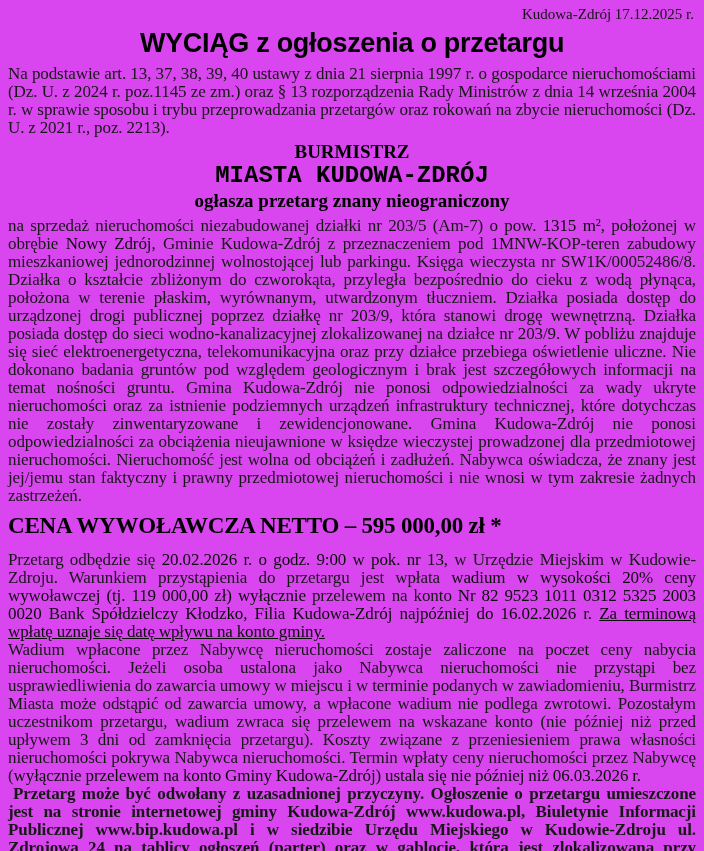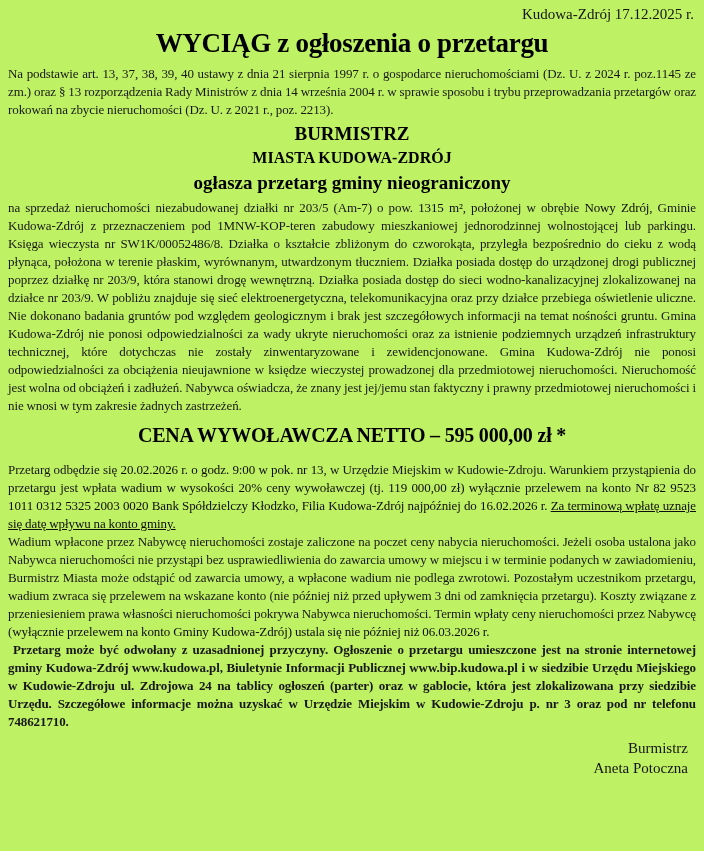--- a/index.html
+++ b/index.html
@@ -12,61 +12,60 @@
     height: 851px;
     overflow: hidden;
     color: #1b1b1b;
     font-family: "Liberation Serif", serif;
   }
   .page {
     box-sizing: border-box;
     width: 704px;
     height: 851px;
     padding: 5px 8px 0 8px;
-    background: #bef264;
+    background: #d946ef;
   }
   .date-line {
     text-align: right;
     font-size: 15px;
     line-height: 18px;
     padding-right: 2px;
     color: #141414;
   }
   .title {
     margin: 5px 0 7px 0;
     text-align: center;
-    font-family: Liberation Serif, serif;
+    font-family: Liberation Sans, sans-serif;
     font-weight: bold;
     font-size: 27px;
     line-height: 30px;
     letter-spacing: -0.3px;
     color: #000000;
   }
   .par {
     margin: 0;
-    font-size: 13px;
+    font-size: 17px;
     line-height: 18px;
     text-align: justify;
     letter-spacing: -0.1px;
     word-spacing: -0.2px;
     color: #171717;
   }
   .authority {
     text-align: center;
     font-weight: bold;
     color: #000000;
     margin: 3px 0 4px 0;
   }
   .auth-1 { font-size: 19px; line-height: 23px; }
-  .auth-2 { font-size: 16px; line-height: 25px; }
+  .auth-2 { font-size: 24px; line-height: 25px; font-family: Liberation Mono, monospace; }
   .auth-3 { font-size: 19px; line-height: 25px; }
   .price {
     margin: 7px 0 7px 0;
-    text-align: center;
-    font-size: 20px;
+    font-size: 23px;
     line-height: 27px;
     font-weight: bold;
     letter-spacing: -0.2px;
     color: #000000;
   }
   .spaced { margin-top: 12px; }
   .indent { text-indent: 5px; font-weight: bold; }
   .signature {
     margin-top: 7px;
     text-align: right;
@@ -85,21 +84,21 @@
 
   <div class="date-line">Kudowa-Zdrój 17.12.2025 r.</div>
 
   <h1 class="title">WYCIĄG z ogłoszenia o przetargu</h1>
 
   <p class="par">Na podstawie art. 13, 37, 38, 39, 40 ustawy z dnia 21 sierpnia 1997 r. o gospodarce nieruchomościami (Dz. U. z 2024 r. poz.1145 ze zm.) oraz § 13 rozporządzenia Rady Ministrów z dnia 14 września 2004 r. w sprawie sposobu i trybu przeprowadzania przetargów oraz rokowań na zbycie nieruchomości (Dz. U. z 2021 r., poz. 2213).</p>
 
   <div class="authority">
     <div class="auth-1">BURMISTRZ</div>
     <div class="auth-2">MIASTA KUDOWA-ZDRÓJ</div>
-    <div class="auth-3">ogłasza przetarg gminy nieograniczony</div>
+    <div class="auth-3">ogłasza przetarg znany nieograniczony</div>
   </div>
 
   <p class="par rich"><span>na sprzedaż nieruchomości niezabudowanej działki nr 203/5 (Am-7) o pow. </span><b>1315 m²</b><span>, położonej w obrębie </span><b>Nowy Zdrój</b><span>, Gminie Kudowa-Zdrój z przeznaczeniem pod 1MNW-KOP-teren zabudowy mieszkaniowej jednorodzinnej wolnostojącej lub parkingu. Księga wieczysta nr SW1K/00052486/8. Działka o kształcie zbliżonym do czworokąta, przyległa bezpośrednio do cieku z wodą płynąca, położona w terenie płaskim, wyrównanym, utwardzonym tłuczniem. Działka posiada dostęp do urządzonej drogi publicznej poprzez działkę nr 203/9, która stanowi drogę wewnętrzną. Działka posiada dostęp do sieci wodno-kanalizacyjnej zlokalizowanej na działce nr 203/9. W pobliżu znajduje się sieć elektroenergetyczna, telekomunikacyjna oraz przy działce przebiega oświetlenie uliczne. Nie dokonano badania gruntów pod względem geologicznym i brak jest szczegółowych informacji na temat nośności gruntu. Gmina Kudowa-Zdrój nie ponosi odpowiedzialności za wady ukryte nieruchomości oraz za istnienie podziemnych urządzeń infrastruktury technicznej, które dotychczas nie zostały zinwentaryzowane i zewidencjonowane. Gmina Kudowa-Zdrój nie ponosi odpowiedzialności za obciążenia nieujawnione w księdze wieczystej prowadzonej dla przedmiotowej nieruchomości. Nieruchomość jest wolna od obciążeń i zadłużeń. Nabywca oświadcza, że znany jest jej/jemu stan faktyczny i prawny przedmiotowej nieruchomości i nie wnosi w tym zakresie żadnych zastrzeżeń.</span></p>
 
   <h2 class="price">CENA WYWOŁAWCZA NETTO – 595 000,00 zł *</h2>
 
 
   <p class="par rich spaced"><span>Przetarg odbędzie się </span><b>20.02.2026 r. o godz. 9:00 w pok. nr 13</b><span>, w Urzędzie Miejskim w Kudowie-Zdroju. Warunkiem przystąpienia do przetargu jest wpłata </span><b>wadium w wysokości 20% ceny wywoławczej (tj. 119 000,00 zł) wyłącznie</b><span> przelewem na konto </span><b>Nr 82 9523 1011 0312 5325 2003 0020 Bank Spółdzielczy Kłodzko, Filia Kudowa-Zdrój najpóźniej do 16.02.2026 r. </b><b class="u">Za terminową wpłatę uznaje się datę wpływu na konto gminy.</b></p>
 
   <p class="par rich"><span>Wadium wpłacone przez Nabywcę nieruchomości zostaje zaliczone na poczet ceny nabycia nieruchomości. Jeżeli osoba ustalona jako Nabywca nieruchomości nie przystąpi bez usprawiedliwienia do zawarcia umowy w miejscu i w terminie podanych w zawiadomieniu, Burmistrz Miasta może odstąpić od zawarcia umowy, a wpłacone wadium nie podlega zwrotowi. Pozostałym uczestnikom przetargu, wadium zwraca się przelewem na wskazane konto (nie później niż przed upływem 3 dni od zamknięcia przetargu). Koszty związane z przeniesieniem prawa własności nieruchomości pokrywa Nabywca nieruchomości. Termin wpłaty ceny nieruchomości przez Nabywcę (</span><b>wyłącznie przelewem na konto Gminy Kudowa-Zdrój) ustala się nie później niż 06.03.2026 r.</b></p>

